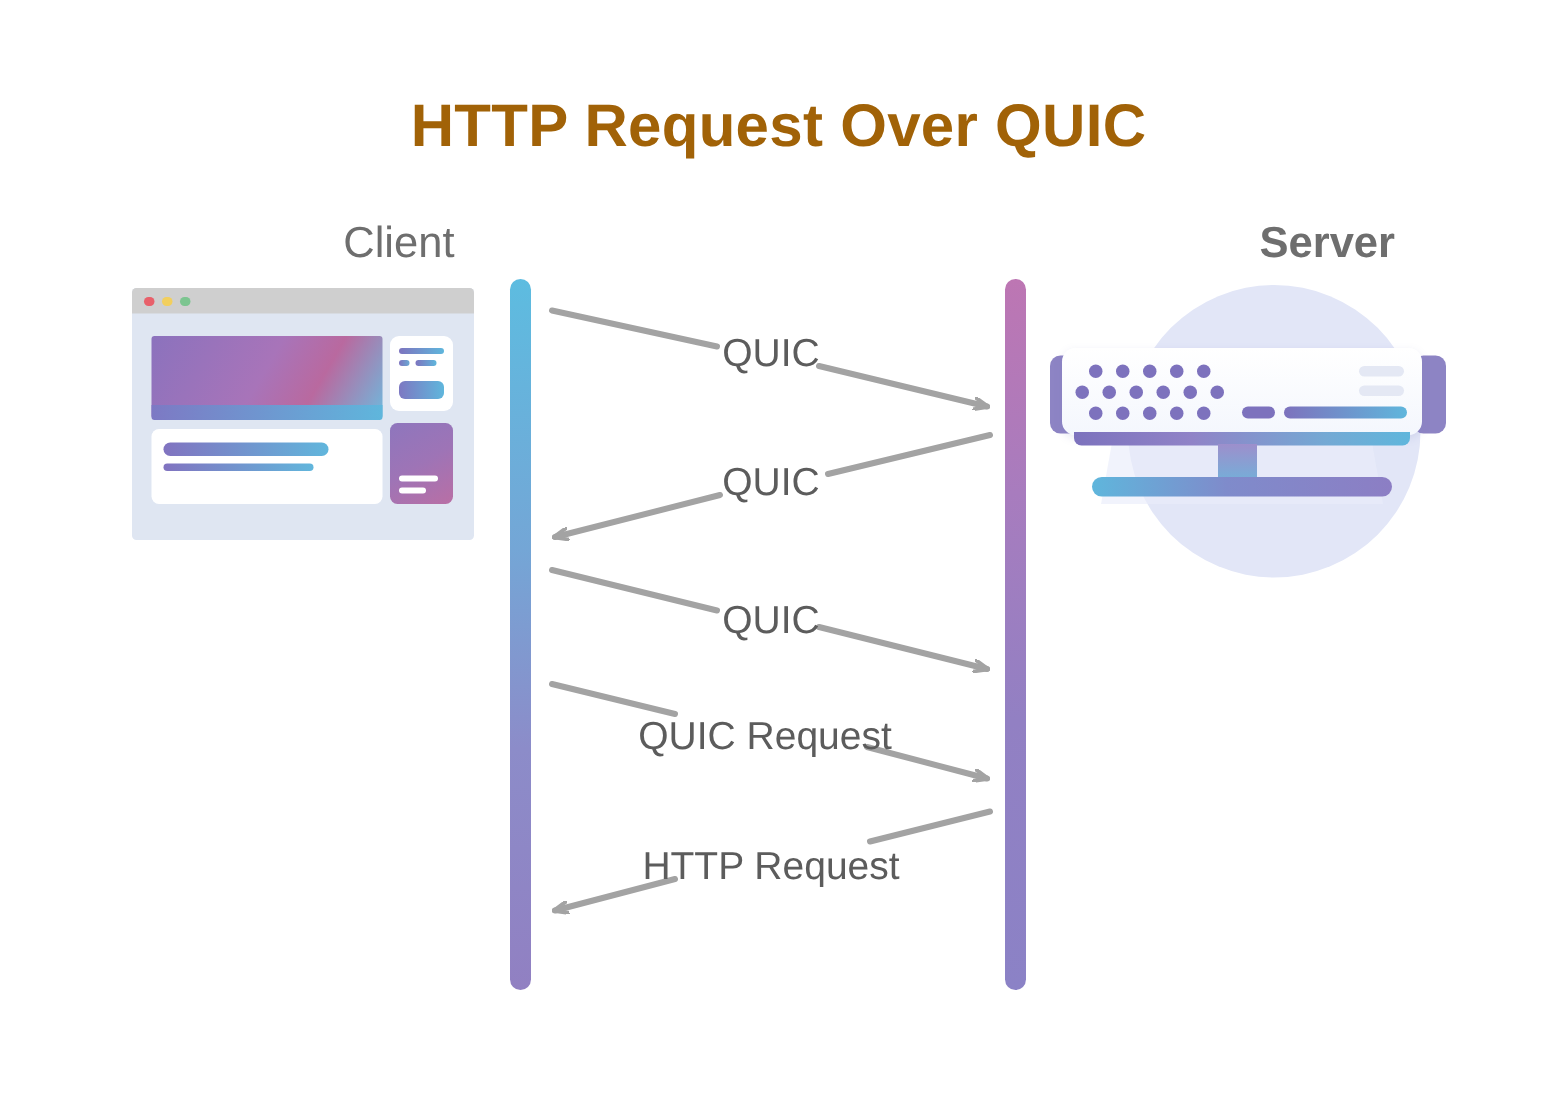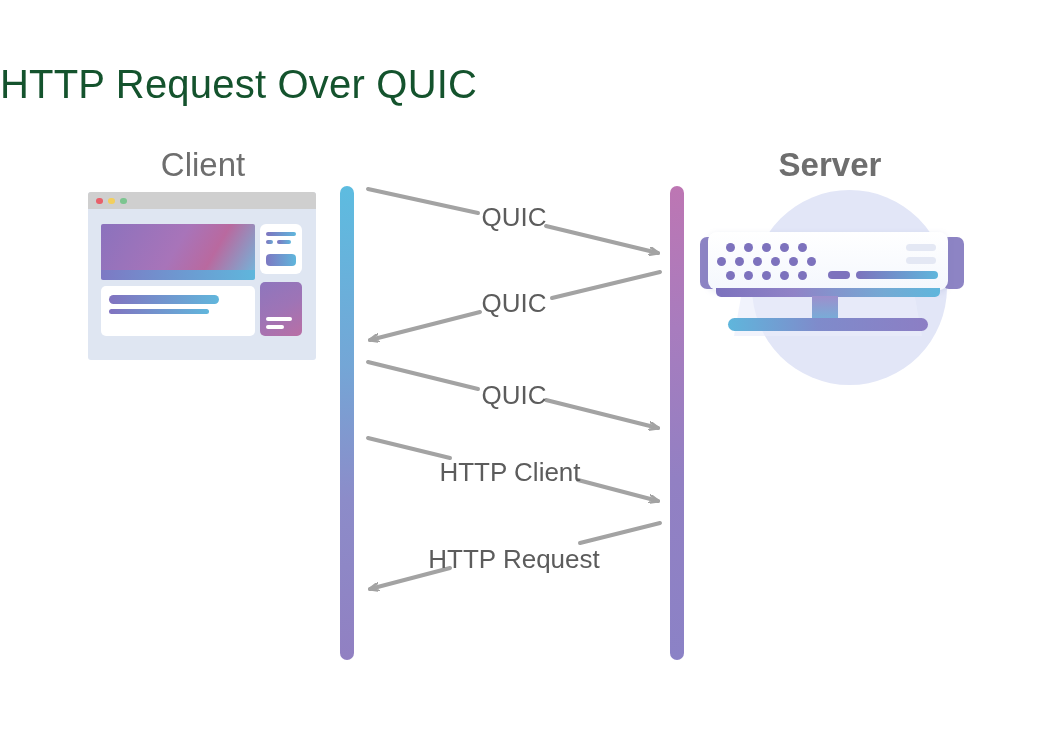--- a/index.html
+++ b/index.html
@@ -14,33 +14,34 @@
     position: relative;
     overflow: hidden;
   }
 
   
   .page-title {
     position: absolute;
     top: 62px;
     left: 0;
     width: 1038px;
+    text-align: center;
     font-size: 40px;
-    font-weight: 400;
-    color: #14532d;
+    font-weight: 700;
+    color: #a16207;
     letter-spacing: 0.2px;
   }
 
   
   .actor-label {
     position: absolute;
-    font-size: 33px;
+    font-size: 29px;
     color: #6e6e6e;
     font-weight: 400;
-    text-align: center;
+    text-align: right;
   }
   .actor-label.client { left: 103px; top: 146px; width: 200px; }
   .actor-label.server { left: 730px; top: 146px; width: 200px; font-weight: bold; }
 
   
   .client-illustration {
     position: absolute;
     left: 88px;
     top: 192px;
     width: 228px;
@@ -267,21 +268,21 @@
   }
   .lifeline.server-line {
     left: 670px;
     background: linear-gradient(180deg, #bd76b3 0%, #a87cbe 30%, #9280c3 62%, #8b82c6 100%);
   }
 
   
   .messages {
     position: absolute;
     left: 340px;
-    top: 168px;
+    top: 186px;
     width: 335px;
     height: 474px;
   }
   .messages svg {
     position: absolute;
     left: 0; top: 0;
     width: 344px;
     height: 474px;
     overflow: visible;
   }
@@ -400,16 +401,16 @@
       <line x1="110" y1="400" x2="30" y2="421" stroke="#a3a3a3" stroke-width="4" stroke-linecap="round" marker-end="url(#arrowhead-l)"></line>
     </g>
   </svg>
 
   <div class="msg-label" style="left:174px; top:34px;">QUIC</div>
 
   <div class="msg-label" style="left:174px; top:120px;">QUIC</div>
 
   <div class="msg-label" style="left:174px; top:212px;">QUIC</div>
 
-  <div class="msg-label" style="left:170px; top:289px;">HTTP Client</div>
+  <div class="msg-label" style="left:170px; top:289px;">QUIC Request</div>
 
   <div class="msg-label" style="left:174px; top:376px;">HTTP Request</div>
 </div>
 
 </body></html>

